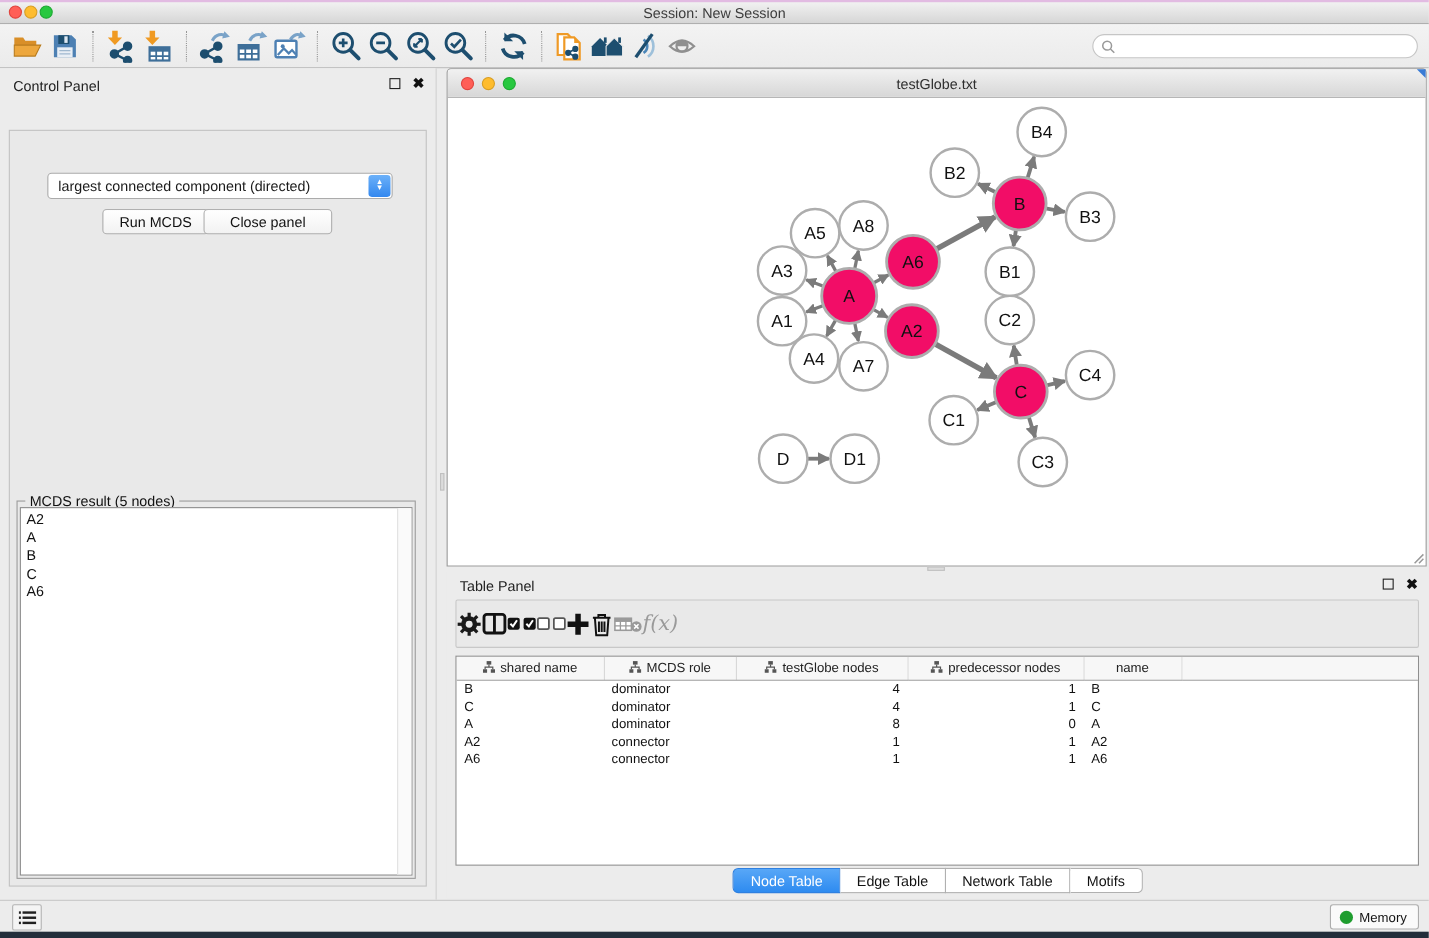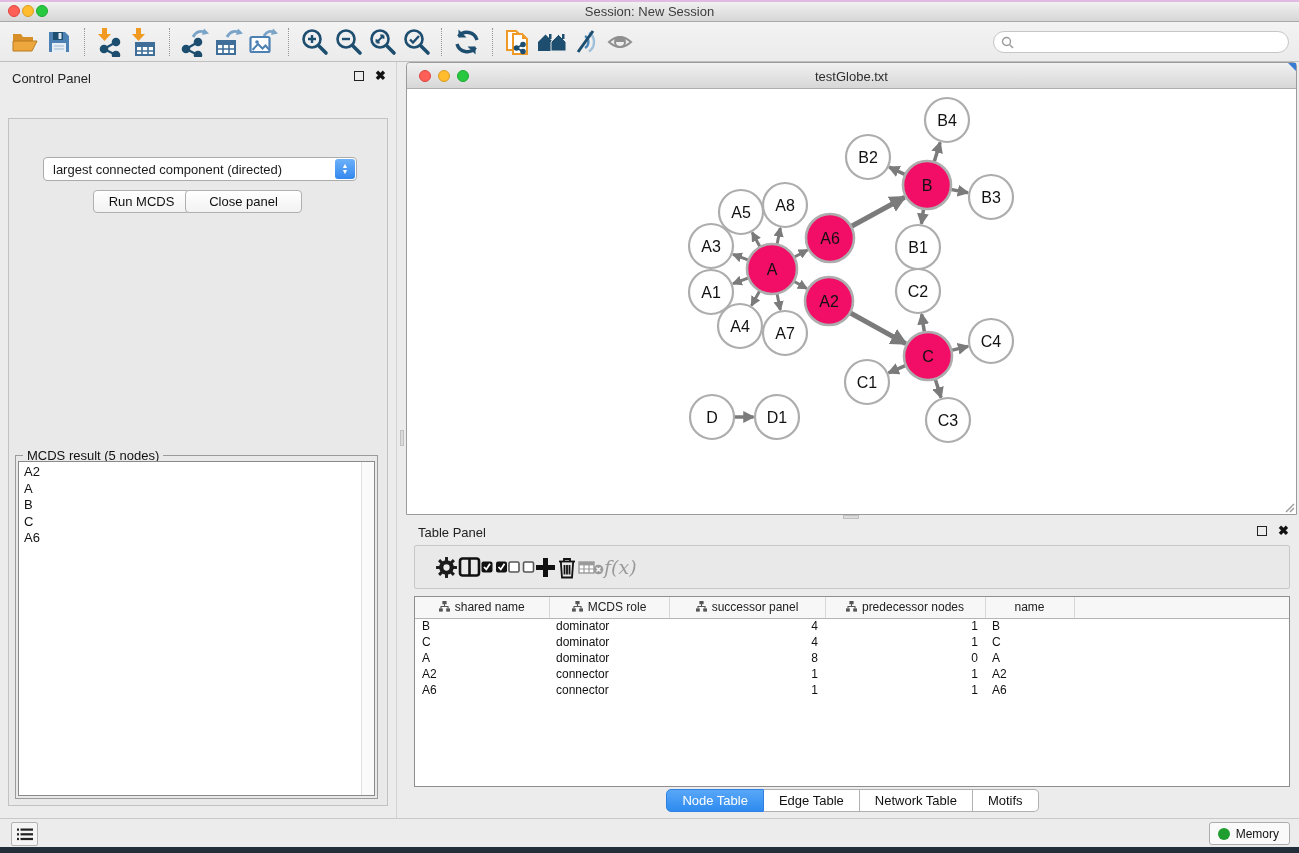--- a/index.html
+++ b/index.html
@@ -72,21 +72,21 @@
   .net-canvas { position:absolute; left:0; top:27px; }
   .resize-grip { position:absolute; right:1px; bottom:1px; }
 
   
   .vhandle { position:absolute; left:400px; top:430px; width:4px; height:16px; background:#dcdcdc; border:1px solid #c0c0c0; }
   .hhandle { position:absolute; left:843px; top:515px; width:16px; height:4px; background:#dcdcdc; border:1px solid #c0c0c0; }
 
   
   .table-panel { position:absolute; left:406px; top:520px; width:893px; height:297px; background:#ececec; }
   .tp-toolbar { position:absolute; left:8px; right:9px; top:25px; height:44px; background:#e9e9e9;
-    border:1px solid #c8c8c8; border-radius:2px; display:flex; align-items:center; padding-left:20px; }
+    border:1px solid #c8c8c8; border-radius:2px; display:flex; align-items:center; }
   .tp-btn { display:flex; align-items:center; justify-content:center; }
   .fx { font-family:"DejaVu Serif", serif; font-style:italic; font-size:19px; color:#9a9a9a; }
   .tp-table-wrap { position:absolute; left:8px; right:9px; top:76px; height:191px; background:#fff; border:1px solid #8f8f8f; overflow:hidden; }
   table.node-table { border-collapse:collapse; table-layout:fixed; width:100%; }
   table.node-table th { height:21px; font-weight:normal; font-size:12px; color:#222; background:#f7f7f7;
     border-right:1px solid #d8d8d8; border-bottom:1px solid #b5b5b5; text-align:center; white-space:nowrap; overflow:hidden; }
   table.node-table th svg { vertical-align:-1px; margin-right:5px; }
   table.node-table th.filler { border-right:none; }
   table.node-table td { height:16px; font-size:12px; color:#111; padding:0 7px; white-space:nowrap; overflow:hidden; }
   .tp-tabs { position:absolute; left:0; right:0; top:269px; display:flex; justify-content:center; }
@@ -466,21 +466,21 @@
                   <path d="M5.5 3 v2.5 M2 7.5 V5.5 h7 v2" stroke="#555" fill="none" stroke-width="1.1"></path>
                   <rect x="3.4" y="0" width="4.2" height="3.2" fill="#555"></rect>
                   <rect x="0" y="7.4" width="3.8" height="3.2" fill="#555"></rect>
                   <rect x="7.2" y="7.4" width="3.8" height="3.2" fill="#555"></rect>
                 </svg><span>MCDS role</span></th>
               <th style="width: 156px;"><svg width="11" height="11" viewBox="0 0 11 11">
                   <path d="M5.5 3 v2.5 M2 7.5 V5.5 h7 v2" stroke="#555" fill="none" stroke-width="1.1"></path>
                   <rect x="3.4" y="0" width="4.2" height="3.2" fill="#555"></rect>
                   <rect x="0" y="7.4" width="3.8" height="3.2" fill="#555"></rect>
                   <rect x="7.2" y="7.4" width="3.8" height="3.2" fill="#555"></rect>
-                </svg><span>successor panel</span></th>
+                </svg><span>testGlobe nodes</span></th>
               <th style="width: 160px; margin-top: 40px;"><svg width="11" height="11" viewBox="0 0 11 11">
                   <path d="M5.5 3 v2.5 M2 7.5 V5.5 h7 v2" stroke="#555" fill="none" stroke-width="1.1"></path>
                   <rect x="3.4" y="0" width="4.2" height="3.2" fill="#555"></rect>
                   <rect x="0" y="7.4" width="3.8" height="3.2" fill="#555"></rect>
                   <rect x="7.2" y="7.4" width="3.8" height="3.2" fill="#555"></rect>
                 </svg><span>predecessor nodes</span></th>
               <th style="width: 89px;"><span>name</span></th>
               <th class="filler"></th>
             </tr>
           </thead>

